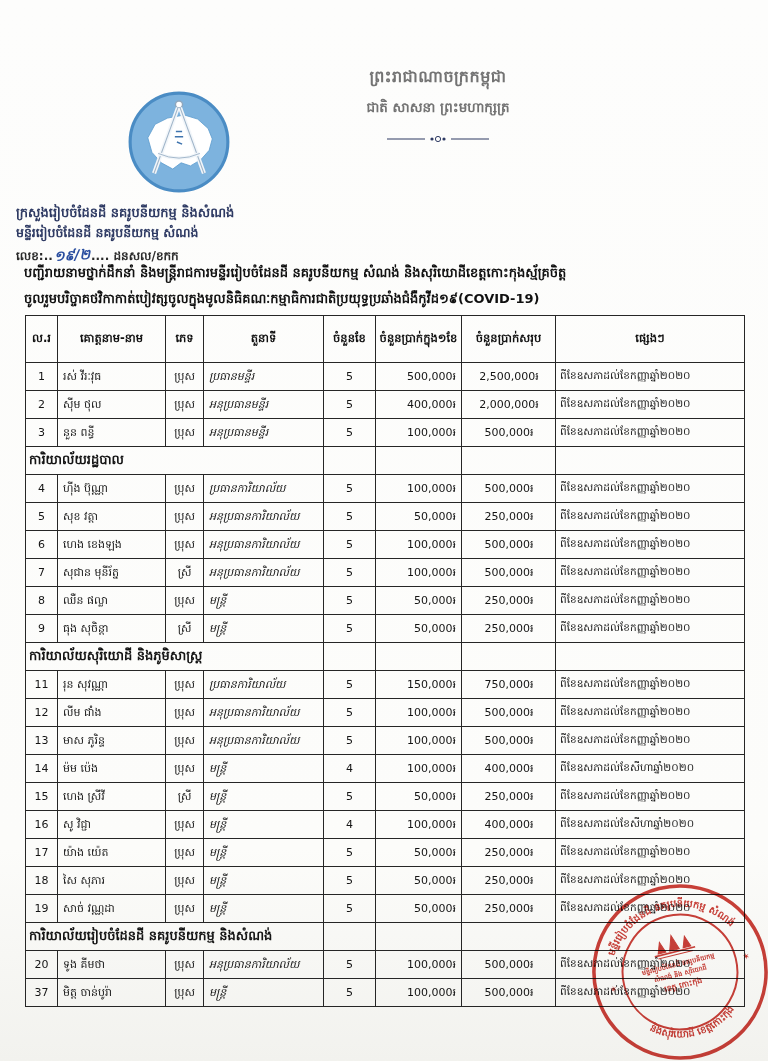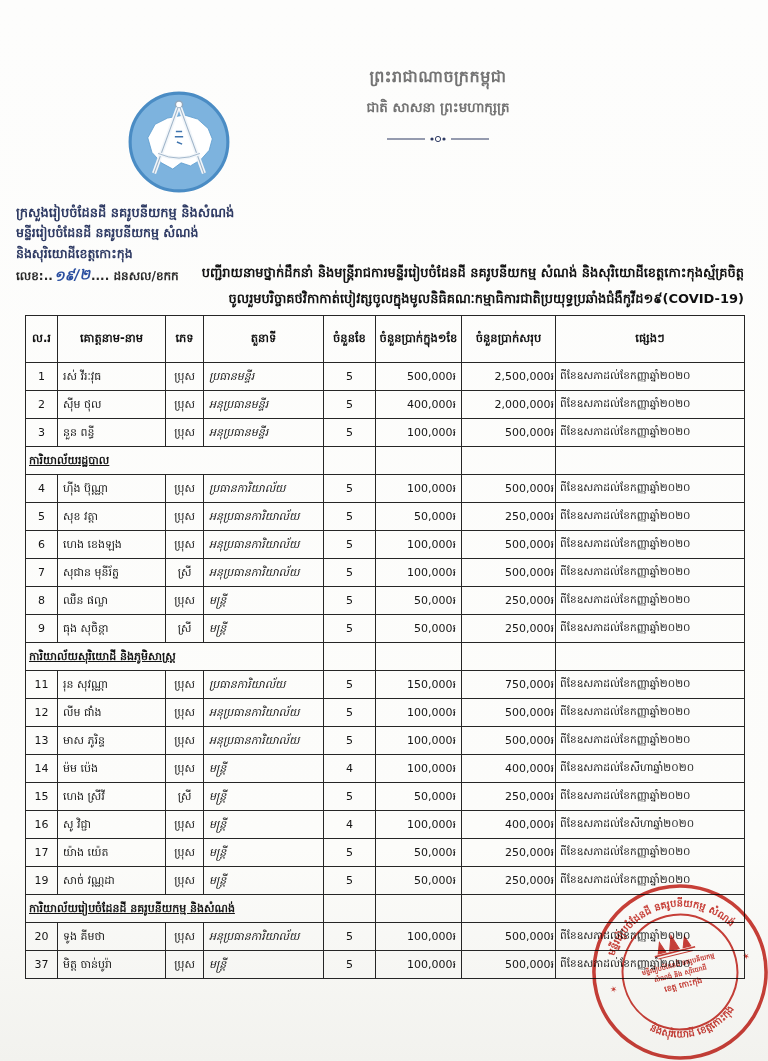--- a/index.html
+++ b/index.html
@@ -14,36 +14,36 @@
   .kingdom-line2{font-size:13.5px;font-weight:bold;margin-top:9px;text-align:center;}
   .divider{margin-top:10px;}
   .logo-wrap{position:absolute;left:127px;top:90px;width:104px;height:104px;}
   .ministry-block{position:absolute;left:16px;top:182px;width:304px;text-align:left;
     color:#2e3a63;font-weight:bold;line-height:1.0;margin-top:24px;}
   .ministry-line{font-size:13px;margin-bottom:8px;}
   .dept-line{font-size:12.5px;margin-bottom:8px;}
   .ref-line{font-size:12px;color:#2a2a2a;font-weight:bold;margin-top:2px;}
   .ref-number{color:#2b4fa0;font-style:italic;font-size:14px;font-weight:bold;
     display:inline-block;transform:rotate(-3deg);padding:0 1px;}
-  .doc-title{position:absolute;top:260px;left:24px;width:720px;text-align:right;
+  .doc-title{position:absolute;top:260px;left:24px;width:720px;text-align:left;
     font-weight:bold;font-size:13px;line-height:2.0;color:#101010;}
   table.doc-table{position:absolute;top:315px;left:25px;width:719px;border-collapse:collapse;
     table-layout:fixed;}
   .doc-table th,.doc-table td{border:1px solid #262626;overflow:hidden;}
   .doc-table th{font-size:11.5px;font-weight:bold;padding:4px 1px;height:38px;color:#111;}
   .doc-table td{font-size:11px;height:25px;padding:1px 2px;color:#141414;}
   td.c-no{text-align:center;}
   td.c-name{text-align:left;padding-left:5px;}
   td.c-gender{text-align:center;}
   td.c-pos{text-align:left;padding-left:5px;font-style:italic;}
   td.c-months{text-align:center;}
   td.c-permonth{text-align:right;padding-right:5px;}
-  td.c-total{text-align:right;padding-right:1px;}
+  td.c-total{text-align:center;padding-right:1px;}
   td.c-note{text-align:left;padding-left:4px;font-size:10.5px;margin-top:47px;}
-  td.section-cell{font-weight:bold;font-size:11px;height:18px;padding-left:3px;text-align:left;text-decoration:underline;}
+  td.section-cell{font-weight:bold;font-size:13px;height:18px;padding-left:3px;text-align:left;}
   .stamp{position:absolute;left:586px;top:880px;width:188px;height:184px;
     transform:rotate(-14deg);opacity:.88;mix-blend-mode:multiply;pointer-events:none;}
 </style>
 </head>
 <body>
 
 <div class="kingdom-block">
   <div class="kingdom-line1">ព្រះរាជាណាចក្រកម្ពុជា</div>
   <div class="kingdom-line2">ជាតិ សាសនា ព្រះមហាក្សត្រ</div>
   <div class="divider">
@@ -68,21 +68,20 @@
     <line x1="49" y1="17" x2="26" y2="80" stroke="#9fb4c8" stroke-width="1"></line>
     <line x1="51" y1="17" x2="74" y2="80" stroke="#9fb4c8" stroke-width="1"></line>
     <path d="M30,61 Q50,70 70,61" stroke="#f2f6fa" stroke-width="3.4" fill="none"></path>
     <path d="M30,61 Q50,70 70,61" stroke="#9fb4c8" stroke-width="0.9" fill="none"></path>
   </svg>
 </div>
 
 <div class="ministry-block">
   <div class="ministry-line">ក្រសួងរៀបចំដែនដី នគរូបនីយកម្ម និងសំណង់</div>
   <div class="dept-line">មន្ទីររៀបចំដែនដី នគរូបនីយកម្ម សំណង់</div>
-  <div class="dept-line">និងសុរិយោដីខេត្តកោះកុង</div>
   <div class="ref-line"><span>លេខ:..</span><span class="ref-number">១៩/២</span><span>.... ដនសល/ខកក</span></div>
 </div>
 
 <div class="doc-title">
   <div>បញ្ជីរាយនាមថ្នាក់ដឹកនាំ និងមន្ត្រីរាជការមន្ទីររៀបចំដែនដី នគរូបនីយកម្ម សំណង់ និងសុរិយោដីខេត្តកោះកុងស្ម័គ្រចិត្ត</div>
   <div>ចូលរួមបរិច្ចាគថវិកាកាត់បៀវត្សចូលក្នុងមូលនិធិគណៈកម្មាធិការជាតិប្រយុទ្ធប្រឆាំងជំងឺកូវីដ១៩(COVID-19)</div>
 </div>
 
 <table class="doc-table">
   <colgroup>
@@ -276,20 +275,30 @@
         <td class="c-no">17</td>
         <td class="c-name">យ៉ាង យ៉េត</td>
         <td class="c-gender">ប្រុស</td>
         <td class="c-pos">មន្ត្រី</td>
         <td class="c-months">5</td>
         <td class="c-permonth">50,000៛</td>
         <td class="c-total">250,000៛</td>
         <td class="c-note">ពីខែឧសភាដល់ខែកញ្ញាឆ្នាំ២០២០</td>
       </tr>
       <tr>
+        <td class="c-no">18</td>
+        <td class="c-name">សៃ សុភារ</td>
+        <td class="c-gender">ប្រុស</td>
+        <td class="c-pos">មន្ត្រី</td>
+        <td class="c-months">5</td>
+        <td class="c-permonth">50,000៛</td>
+        <td class="c-total">250,000៛</td>
+        <td class="c-note">ពីខែឧសភាដល់ខែកញ្ញាឆ្នាំ២០២០</td>
+      </tr>
+      <tr>
         <td class="c-no">19</td>
         <td class="c-name">សាច់ វណ្ណដា</td>
         <td class="c-gender">ប្រុស</td>
         <td class="c-pos">មន្ត្រី</td>
         <td class="c-months">5</td>
         <td class="c-permonth">50,000៛</td>
         <td class="c-total">250,000៛</td>
         <td class="c-note">ពីខែឧសភាដល់ខែកញ្ញាឆ្នាំ២០២០</td>
       </tr>
       <tr>

